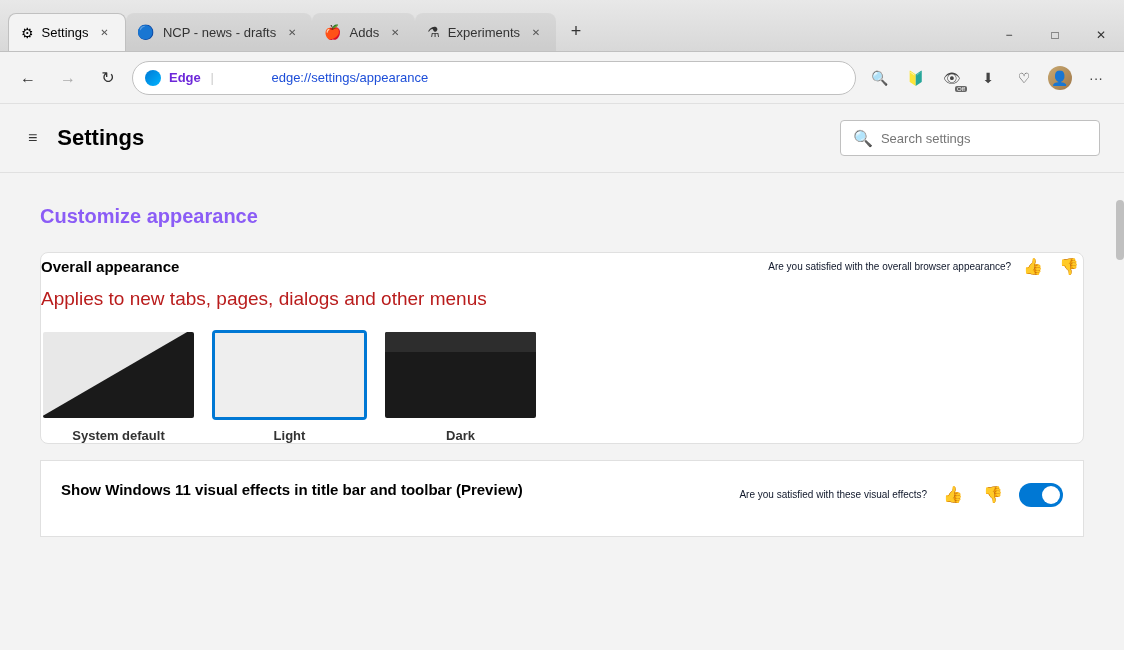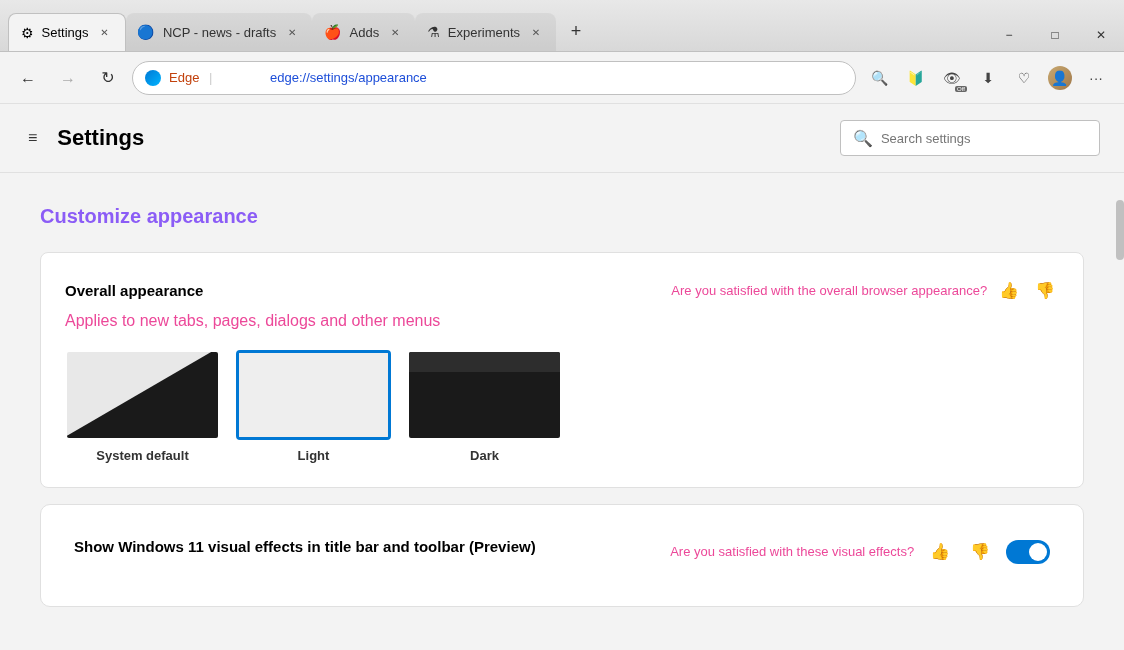--- a/index.html
+++ b/index.html
@@ -194,48 +194,47 @@
     .page-heading {
       font-size: 20px;
       font-weight: 600;
       color: #8b5cf6;
       margin-bottom: 24px;
     }
 
     .card {
       background: white;
       border-radius: 8px;
-      padding: 24px;
       margin-bottom: 16px;
       border: 1px solid #e0e0e0;
     }
     .card-header {
       display: flex;
       align-items: center;
       justify-content: space-between;
       margin-bottom: 8px;
     }
     .card-title {
       font-size: 15px;
       font-weight: 600;
       color: #000;
     }
     .card-subtitle {
-      font-size: 16px;
-      color: #ec4899;
+      font-size: 19px;
+      color: #b91c1c;
       margin-bottom: 20px;
     }
     .feedback-btns {
       display: flex;
       gap: 8px;
       align-items: center;
     }
     .feedback-question {
-      font-size: 13px;
-      color: #ec4899;
+      font-size: 10px;
+      color: #0f172a;
     }
     .thumb-btn {
       cursor: pointer;
       font-size: 16px;
       color: #555;
       padding: 4px;
       border-radius: 4px;
     }
 
     
@@ -316,22 +315,22 @@
       content: '';
       position: absolute;
       right: 3px; top: 3px;
       width: 18px; height: 18px;
       border-radius: 50%;
       background: white;
     }
 
     .card2 {
       background: white;
-      border-radius: 10px;
-      padding: 33px;
+      border-radius: 0;
+      padding: 20px;
       border: 1px solid #e0e0e0;
     }
     .card2-header {
       display: flex;
       align-items: flex-start;
       justify-content: space-between;
       margin-bottom: 8px;
     }
     .card2-title-area {
       flex: 1;
@@ -411,21 +410,21 @@
 </div>
 
 <div class="address-bar">
   <div class="nav-btn">←</div>
   <div class="nav-btn disabled" style="color:#aaa;">→</div>
   <div class="nav-btn">↻</div>
 
   <div class="address-input-wrap">
     <div class="edge-logo-small"></div>
     <span class="address-text">
-      <span style="color:#c2410c;font-weight:400;">Edge</span>
+      <span style="color:#6d28d9;font-weight:700;">Edge</span>
       <span style="color:#ccc; margin:0 6px;">|</span>
       <span style="color:#1d4ed8;margin-left:48px;">edge://settings/appearance</span>
     </span>
   </div>
 
   <div class="toolbar-icons">
     <div class="toolbar-icon">🔍</div>
     <div class="toolbar-icon">
       🔰
     </div>

